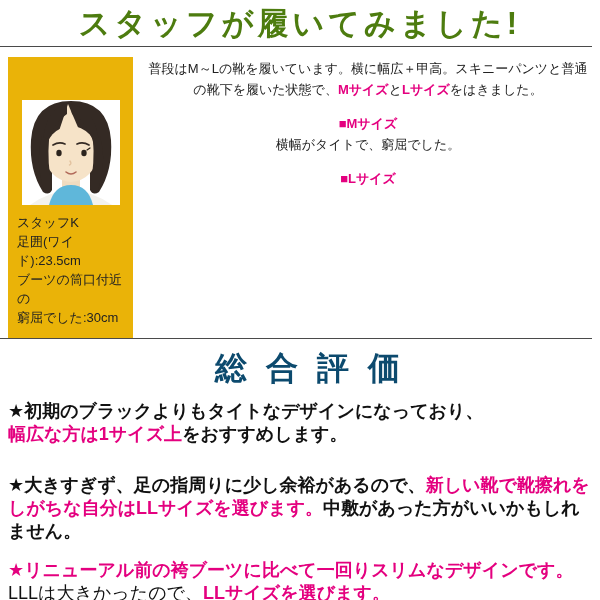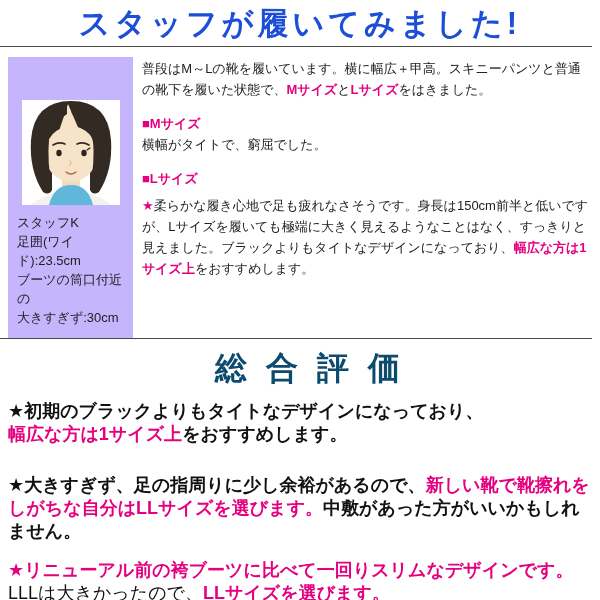--- a/index.html
+++ b/index.html
@@ -9,21 +9,21 @@
     overflow:hidden;
     background:#ffffff;
     font-family:"Liberation Sans","DejaVu Sans",sans-serif;
     color:#222222;
   }
   
   .page-title{
     margin:0;
     padding:7px 0 5px 0;
     text-align:center;
-    color:#1d4ed8;
+    color:#4d7c0f;
     font-size:31px;
     font-weight:bold;
     letter-spacing:4px;
     line-height:34px;
   }
   .rule{
     border:none;
     border-top:1px solid #4a4a4a;
     margin:0 8px 0 0;
     height:0;
@@ -32,21 +32,21 @@
   .content-row{
     display:flex;
     align-items:flex-start;
     padding:10px 6px 0 8px;
     box-sizing:border-box;
   }
   .staff-panel{
     flex:none;
     width:125px;
     min-height:281px;
-    background:#c4b5fd;
+    background:#eab308;
     box-sizing:border-box;
     padding:43px 0 10px 0;
   }
   .avatar{
     width:98px;height:105px;
     margin:0 auto;
     background:#ffffff;
     line-height:0;
   }
   .staff-info{
@@ -55,21 +55,21 @@
     line-height:19px;
     color:#222222;
   }
   .fit-review{
     flex:1;
     margin-left:9px;
     font-size:13px;
     line-height:21px;
     padding-top:1px;
   }
-  .para{margin:0 0 13px 0;}
+  .para{margin:0 0 13px 0;text-align:center;}
   .para.gap-lg{margin-bottom:6px;}
   .hl{color:#e4007f;}
   .b{font-weight:bold;}
   .head-line{display:block;}
   
   .summary-heading{
     margin:10px 0 13px 0;
     padding-left:34px;
     text-align:center;
     color:#0c4a6e;
@@ -133,32 +133,31 @@
 
           <path d="M48 61 Q50 64 47.5 65" stroke="#e3c3a0" stroke-width="1.4" fill="none" stroke-linecap="round"></path>
 
           <path d="M44 72 Q49 76 54 72" stroke="#b26a5a" stroke-width="1.6" fill="none" stroke-linecap="round"></path>
         </svg>
       </div>
       <div class="staff-info">
         <div>スタッフK</div>
         <div>足囲(ワイド):23.5cm</div>
         <div>ブーツの筒口付近の</div>
-        <div>大きすぎず:30cm</div>
+        <div>窮屈でした:30cm</div>
       </div>
     </aside>
 
     <section class="fit-review">
       <p class="para"><span>普段はM～Lの靴を履いています。横に幅広＋甲高。スキニーパンツと普通の靴下を履いた状態で、</span><span class="hl b">Mサイズ</span><span>と</span><span class="hl b">Lサイズ</span><span>をはきました。</span></p>
 
       <p class="para"><span class="hl b head-line">■Mサイズ</span><span>横幅がタイトで、窮屈でした。</span></p>
 
       <p class="para gap-lg"><span class="hl b head-line">■Lサイズ</span></p>
 
-      <p class="para"><span class="hl">★</span><span>柔らかな履き心地で足も疲れなさそうです。身長は150cm前半と低いですが、Lサイズを履いても極端に大きく見えるようなことはなく、すっきりと見えました。ブラックよりもタイトなデザインになっており、</span><span class="hl b">幅広な方は1サイズ上</span><span>をおすすめします。</span></p>
     </section>
   </div>
 
   <div class="rule"></div>
 
   <h2 class="summary-heading">総合評価</h2>
 
   <section class="summary">
     <p class="point pt1"><span>★初期のブラックよりもタイトなデザインになっており、</span><br><span class="hl">幅広な方は1サイズ上</span><span>をおすすめします。</span></p>
 

